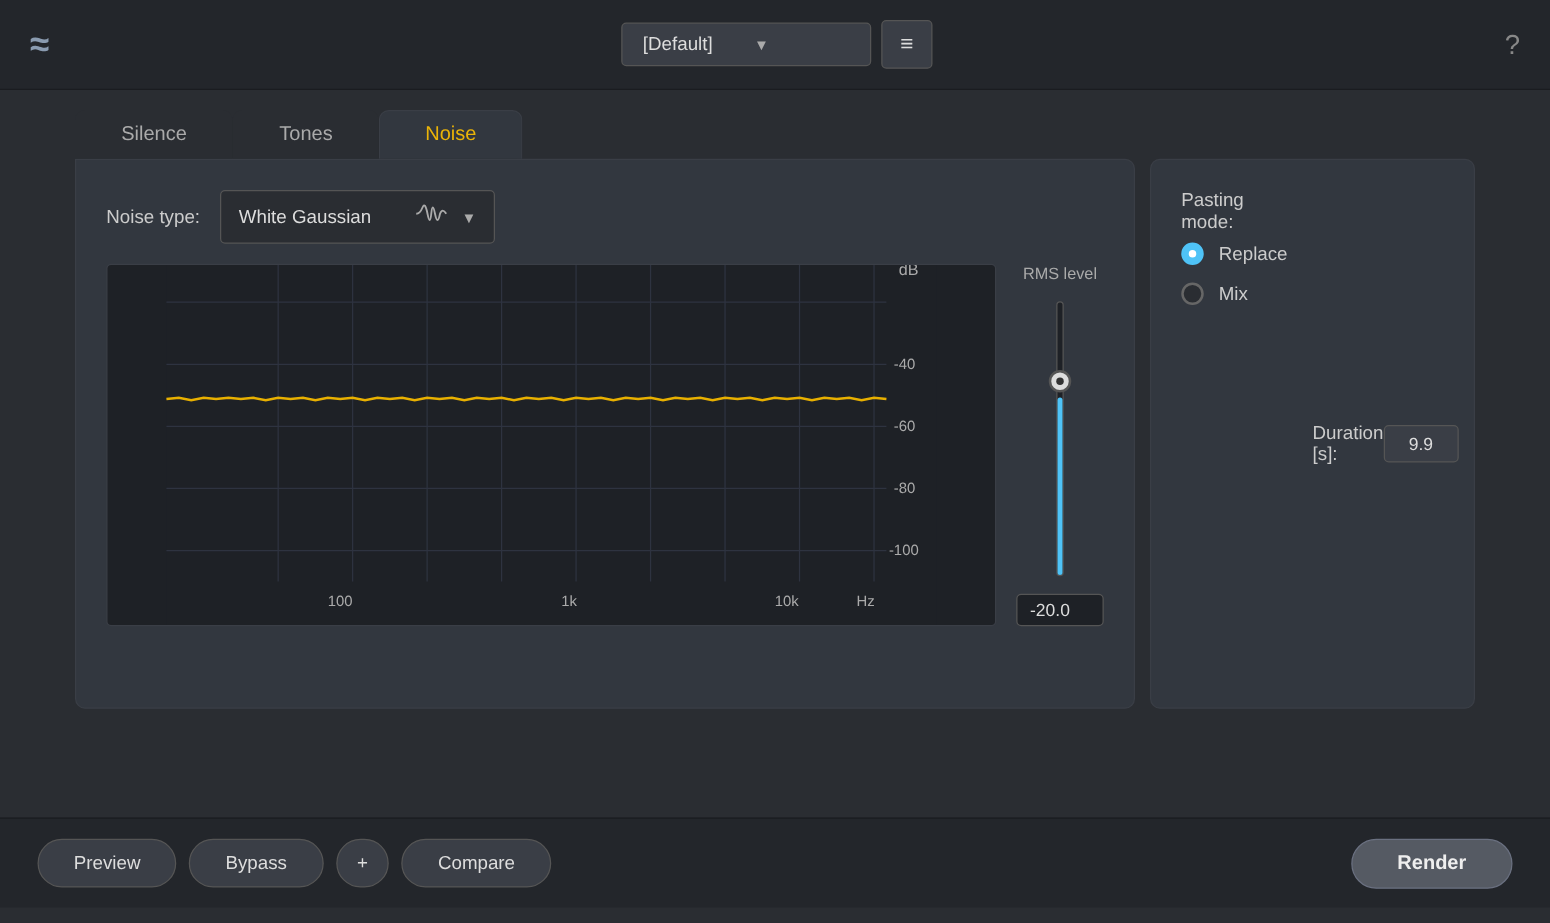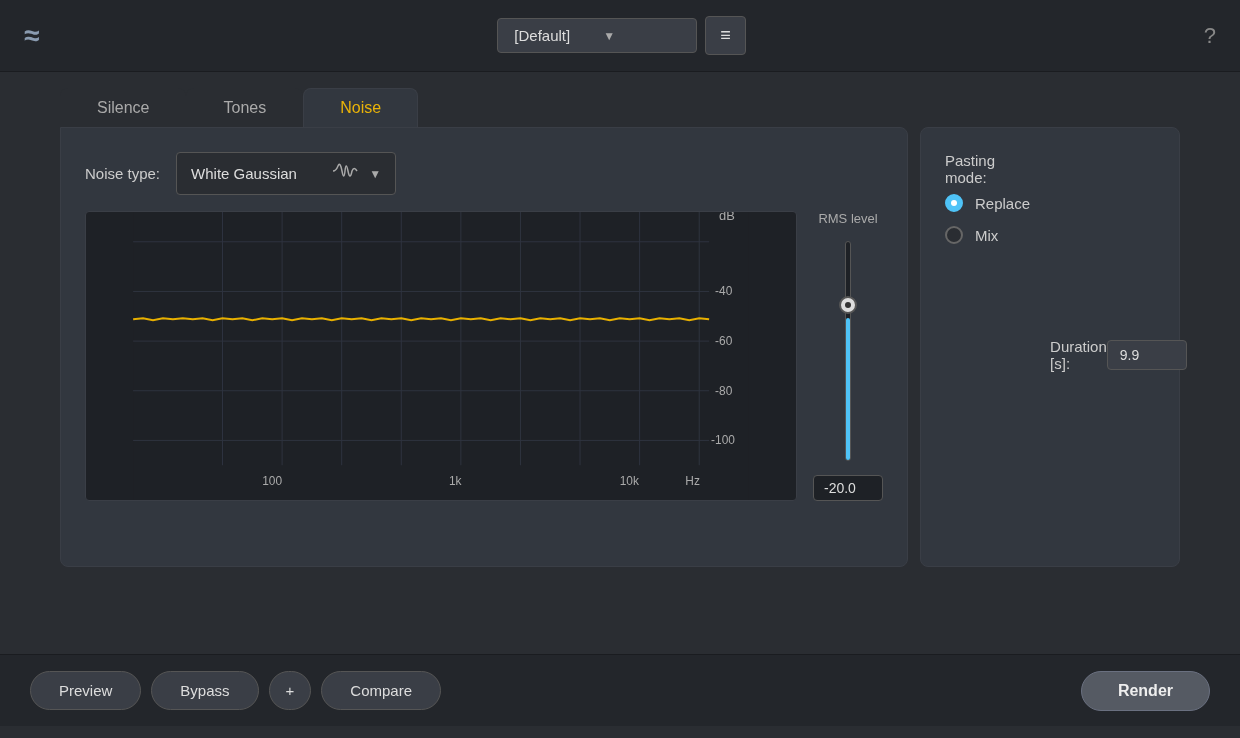--- a/index.html
+++ b/index.html
@@ -293,22 +293,22 @@
       font-size: 15px;
       color: #ccc;
     }
     .duration-input {
       background: #3a3e46;
       border: 1px solid #555;
       border-radius: 4px;
       padding: 6px 12px;
       color: #ddd;
       font-size: 14px;
-      width: 80px;
-      text-align: left;
+      width: 60px;
+      text-align: center;
     }
 
     
     .footer {
       position: absolute;
       bottom: 12px;
       left: 0;
       right: 0;
       height: 72px;
       background: #23262b;

